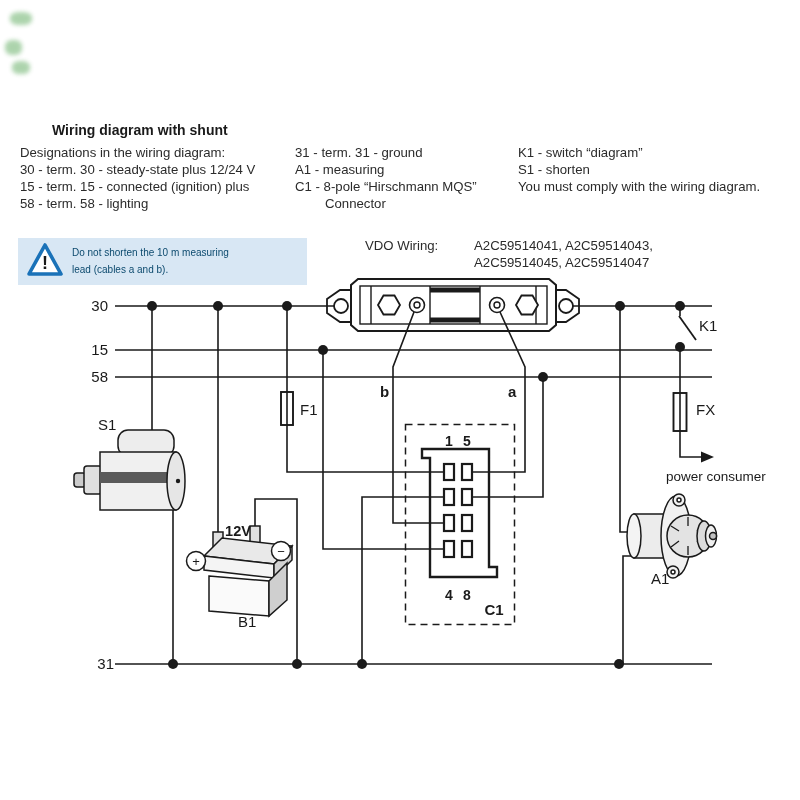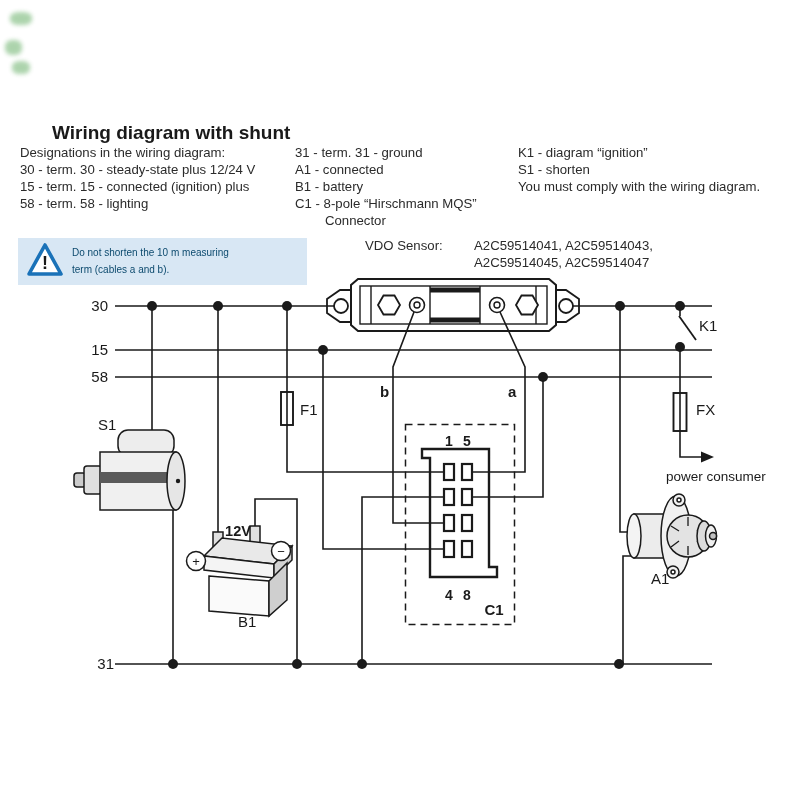--- a/index.html
+++ b/index.html
@@ -1,18 +1,18 @@
 <!DOCTYPE html>
 <html><head>
 <meta charset="utf-8">
 <style>
   html,body{margin:0;padding:0;background:#fff;}
   .page{position:relative;width:800px;height:800px;background:#ffffff;
         font-family:"Liberation Sans",sans-serif;color:#2b2b2b;overflow:hidden;}
-  .title{position:absolute;left:52px;top:122px;font-size:19px;font-weight:bold;color:#1a1a1a;white-space:nowrap;text-align:right;}
+  .title{position:absolute;left:52px;top:122px;font-size:14px;font-weight:bold;color:#1a1a1a;white-space:nowrap;text-align:right;}
   .col{position:absolute;top:144px;font-size:13.2px;line-height:17px;color:#2b2b2b;white-space:nowrap;}
   .col1{left:20px}.col2{left:295px}.col3{left:518px}
   .indent{padding-left:30px}
   .warnbox{position:absolute;left:18px;top:238px;width:289px;height:47px;background:#d8e7f4;}
   .warnicon{position:absolute;left:8px;top:4px;}
   .warntext{position:absolute;left:54px;top:6px;font-size:10px;line-height:17px;color:#0c4a6e;white-space:nowrap;}
   .sensorlabel{position:absolute;left:365px;top:237px;font-size:13.2px;line-height:17px;white-space:nowrap;}
   .sensorvals{position:absolute;left:458px;top:237px;font-size:13.2px;line-height:17px;white-space:nowrap;margin-left:16px;}
   .ga{position:absolute;background:#4aa04a;opacity:.45;filter:blur(2px);border-radius:40%;}
   svg text{font-family:"Liberation Sans",sans-serif;fill:#1a1a1a;}
@@ -30,44 +30,43 @@
 
   <div class="col col1">
     <div>Designations in the wiring diagram:</div>
     <div>30 - term. 30 - steady-state plus 12/24 V</div>
     <div>15 - term. 15 - connected (ignition) plus</div>
     <div>58 - term. 58 - lighting</div>
   </div>
 
   <div class="col col2">
     <div>31 - term. 31 - ground</div>
-    <div>A1 - connected</div>
-    <div>B1 - battery</div>
+    <div>A1 - measuring</div>
     <div>C1 - 8-pole “Hirschmann MQS”</div>
     <div class="indent">Connector</div>
   </div>
 
   <div class="col col3">
-    <div>K1 - diagram “ignition”</div>
+    <div>K1 - switch “diagram”</div>
     <div>S1 - shorten</div>
     <div>You must comply with the wiring diagram.</div>
   </div>
 
   <div class="warnbox">
     <svg class="warnicon" width="38" height="38" viewBox="0 0 38 38">
       <path d="M19,3 L35,32 H3 Z" fill="#ffffff" stroke="#1a72b8" stroke-width="3.6" stroke-linejoin="round"></path>
       <text x="19" y="27" text-anchor="middle" font-size="18" font-weight="bold" fill="#1a72b8">!</text>
     </svg>
     <div class="warntext">
       <div>Do not shorten the 10 m measuring</div>
-      <div>term (cables a and b).</div>
+      <div>lead (cables a and b).</div>
     </div>
   </div>
 
-  <div class="sensorlabel">VDO Sensor:</div>
+  <div class="sensorlabel">VDO Wiring:</div>
   <div class="sensorvals">
     <div>A2C59514041, A2C59514043,</div>
     <div>A2C59514045, A2C59514047</div>
   </div>
 
   <svg width="800" height="800" viewBox="0 0 800 800" style="position:absolute;left:0;top:0">
 
     <g stroke="#1a1a1a" fill="#ffffff">
       <path d="M353,290 L340,290 L327,299 L327,313 L340,322 L353,322 Z" stroke-width="1.8"></path>
       <path d="M553,290 L566,290 L579,299 L579,313 L566,322 L553,322 Z" stroke-width="1.8"></path>

